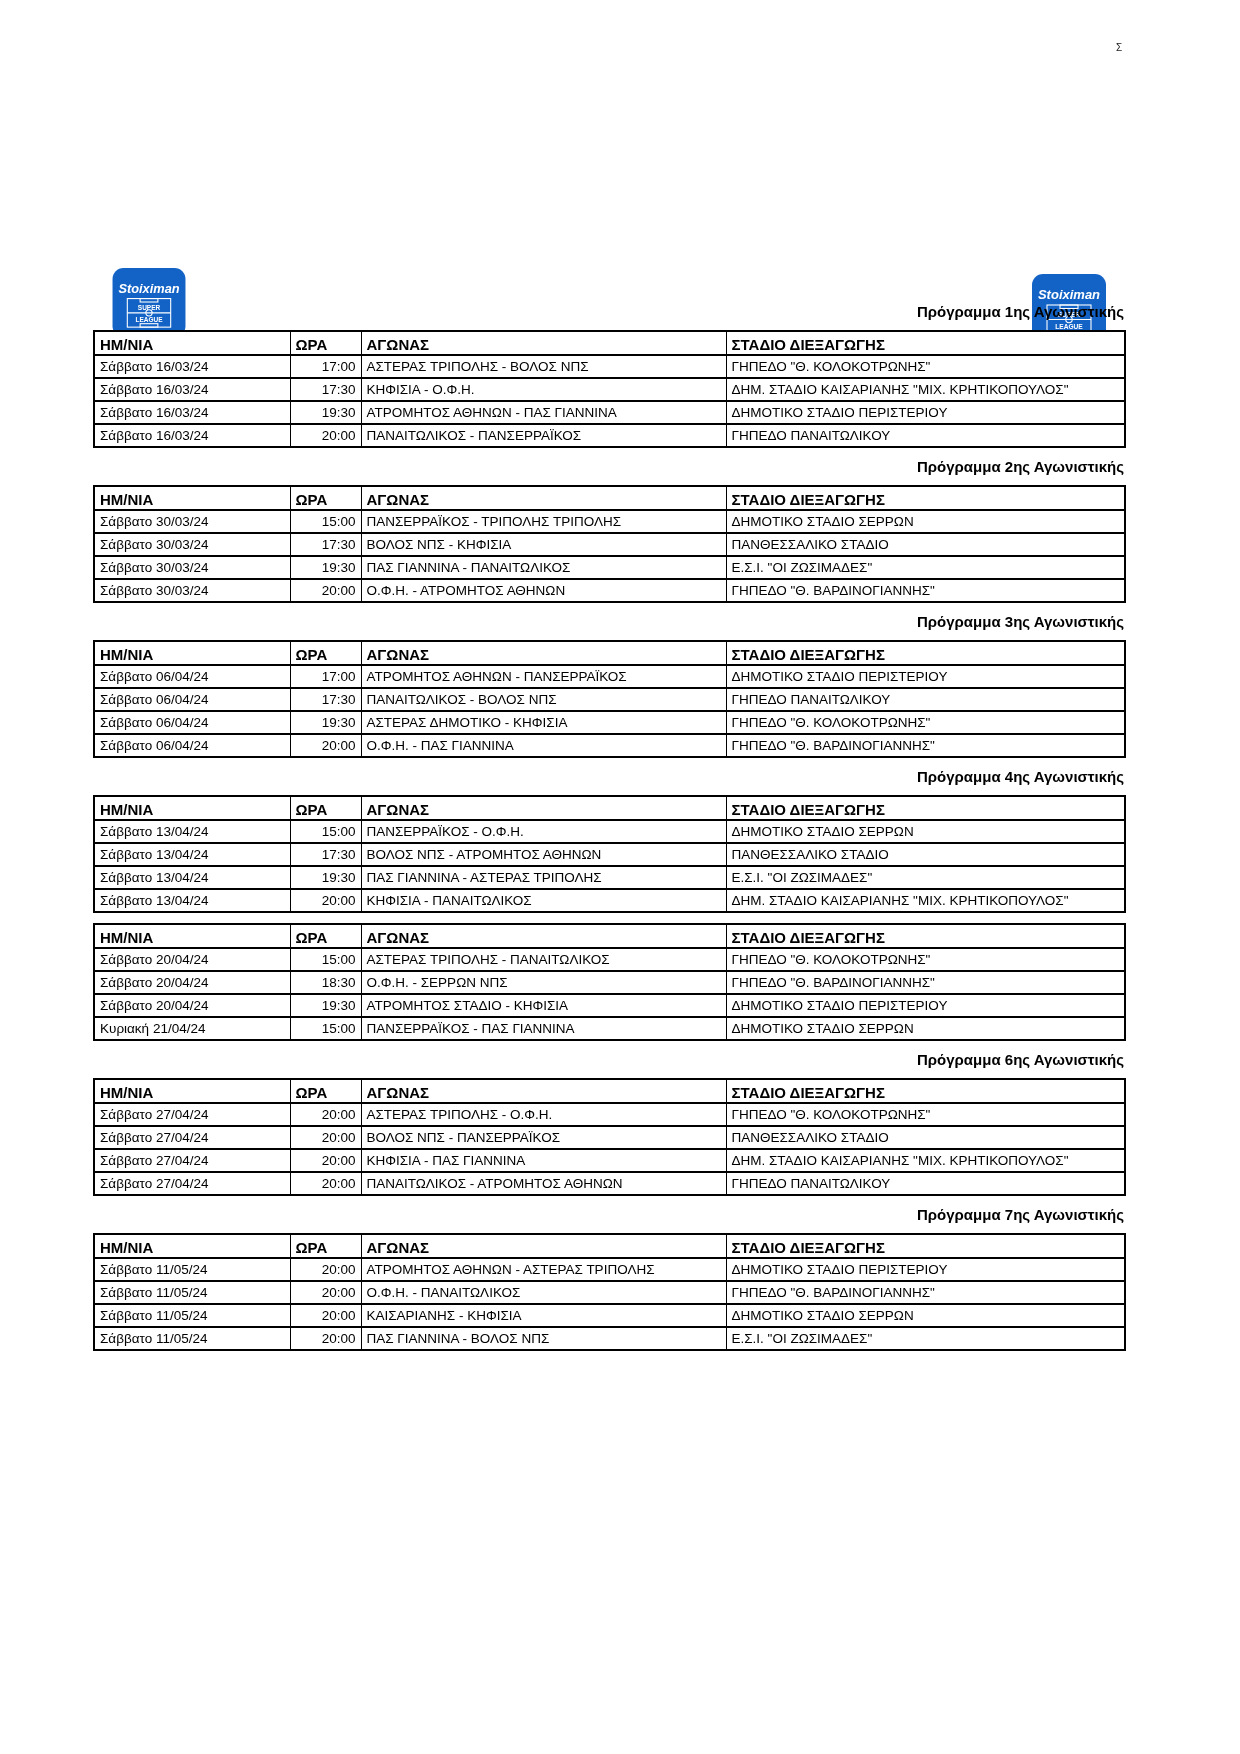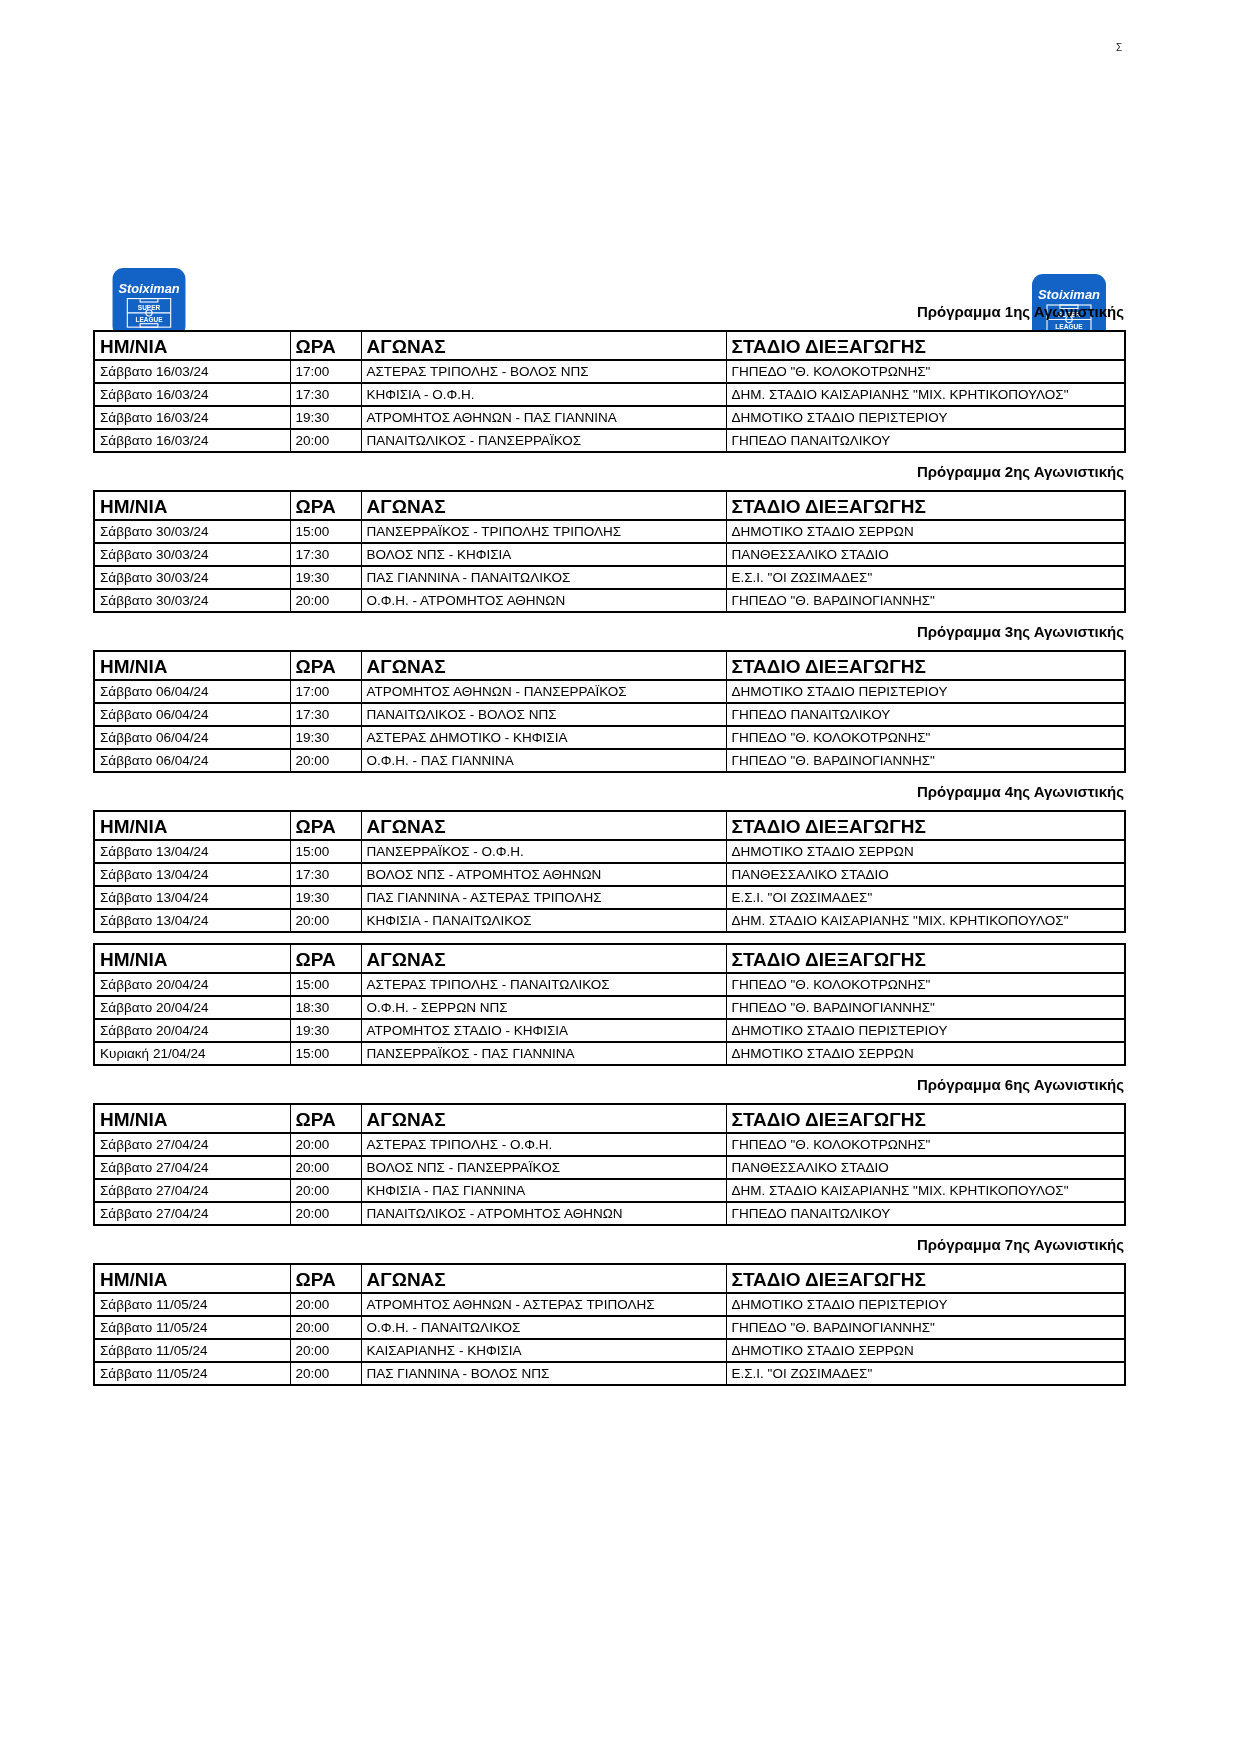--- a/index.html
+++ b/index.html
@@ -42,42 +42,42 @@
   table.schedule {
     border-collapse: collapse;
     table-layout: fixed;
     width: 1031px;
     border: 2px solid #000000;
     background: #ffffff;
   }
   table.schedule th {
     font-weight: bold;
     text-align: left;
-    font-size: 19px;
+    font-size: 15px;
     padding: 4px 5px 1px 5px;
     height: 16px;
     vertical-align: bottom;
     border-left: 1px solid #000000;
     border-right: 1px solid #000000;
     border-bottom: 2px solid #000000;
     white-space: nowrap;
     overflow: hidden;
   }
   table.schedule th.col-time { text-align: left; }
   table.schedule td {
     font-size: 13.5px;
     padding: 2px 5px;
     height: 17px;
     vertical-align: middle;
     border: 1px solid #000000;
     border-top: 2px solid #000000;
     white-space: nowrap;
     overflow: hidden;
   }
-  table.schedule td.time-cell { text-align: left; }
+  table.schedule td.time-cell { text-align: right; }
 </style>
 </head>
 <body>
 
 <div class="page">
 
   <span class="corner-mark">Σ</span>
 
   <div class="logo-box logo-left">
     <svg viewBox="0 0 74 70" xmlns="http://www.w3.org/2000/svg">

